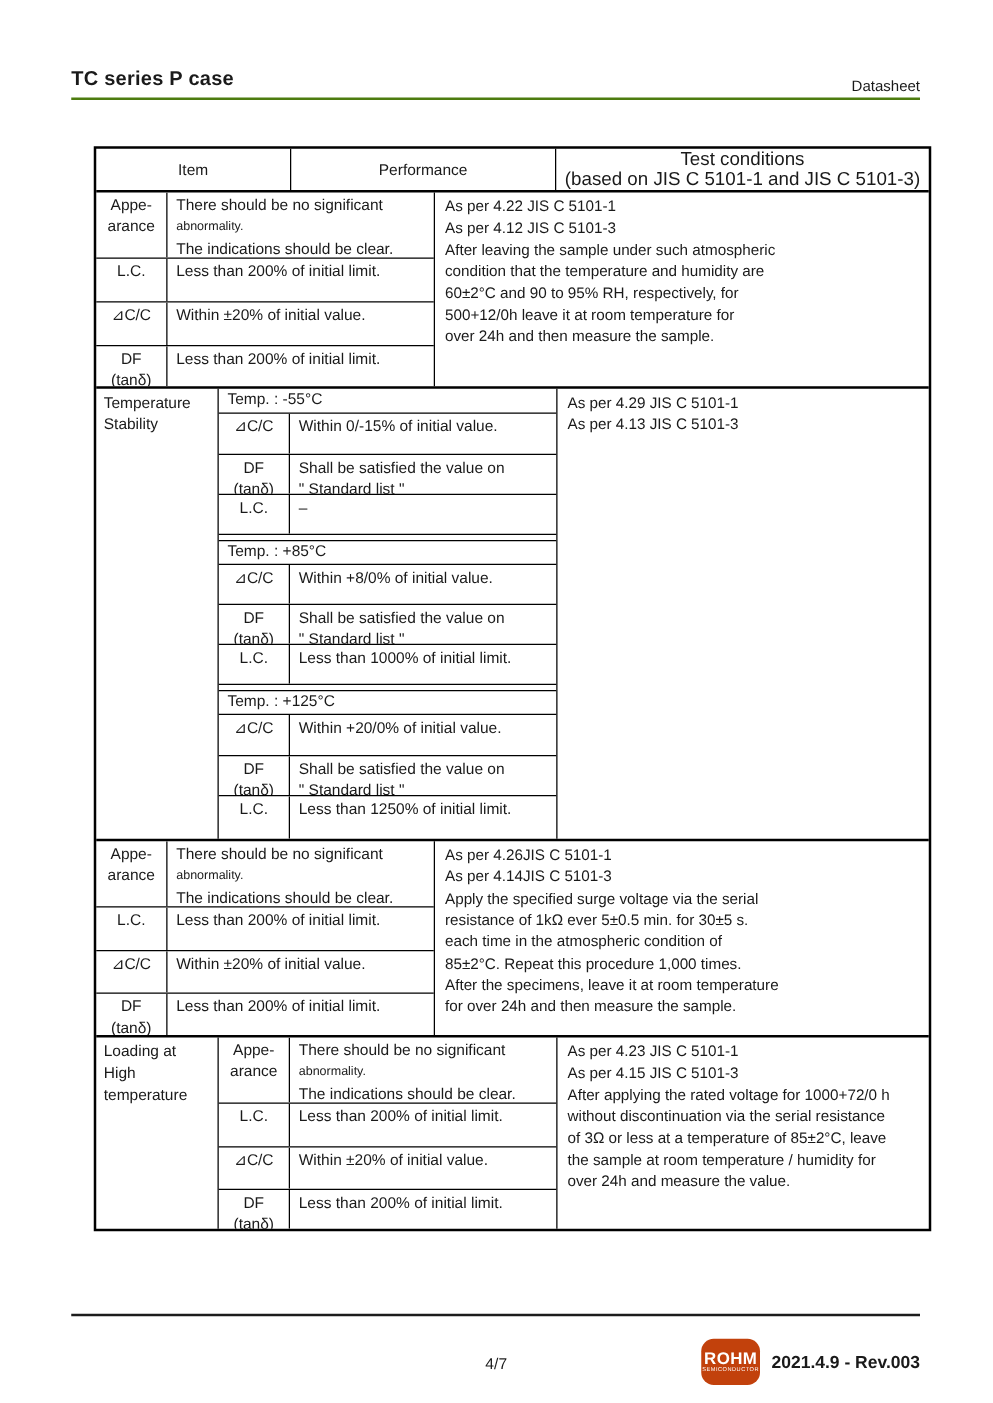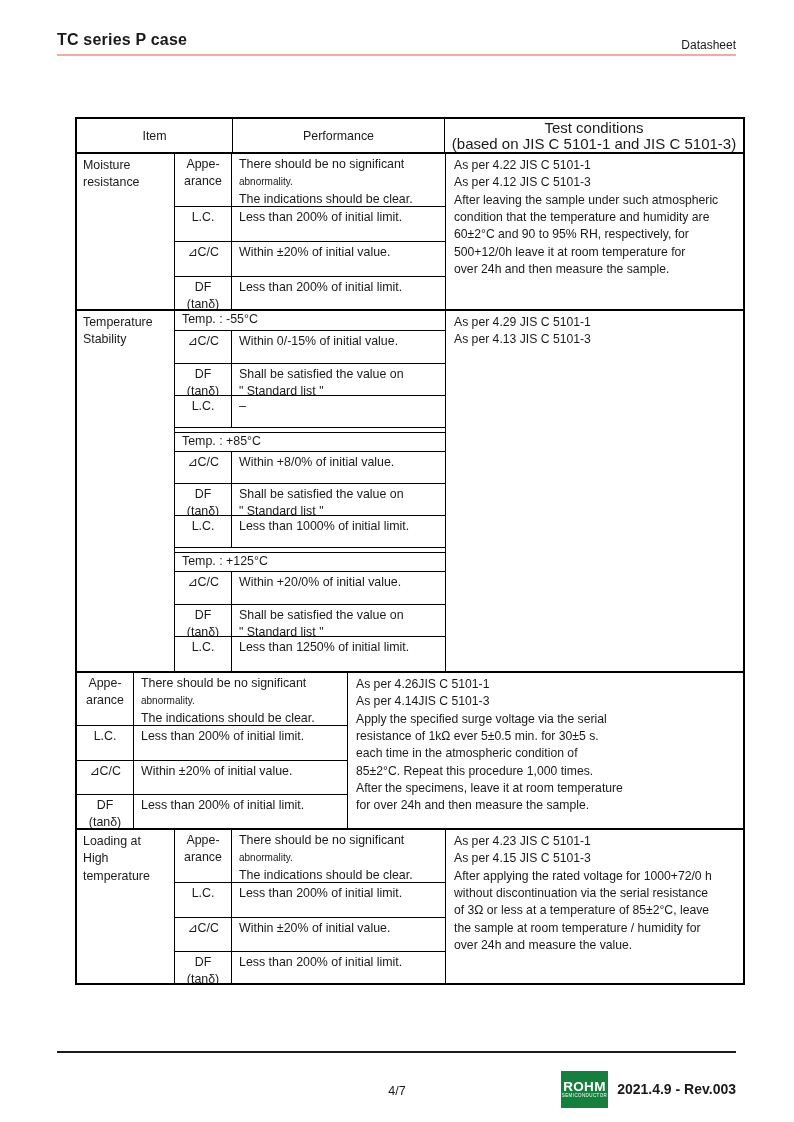--- a/index.html
+++ b/index.html
@@ -5,22 +5,22 @@
   * { margin:0; padding:0; box-sizing:border-box; }
   html,body { background:#ffffff; }
   body {
     width:794px; height:1122px; position:relative;
     font-family:"Liberation Sans","DejaVu Sans",sans-serif;
     color:#1a1a1a;
   }
   .pre { white-space:pre; }
 
   
-  .doc-header { position:absolute; left:57px; right:58px; top:24px; height:32px;
-    border-bottom:2px solid #fca5a5; }
+  .doc-header { position:absolute; left:57px; right:58px; top:48px; height:32px;
+    border-bottom:2px solid #4d7c0f; }
   .doc-title { position:absolute; left:0; bottom:5px; font-size:16px; font-weight:bold; letter-spacing:0.2px; }
   .doc-type  { position:absolute; right:0; bottom:2px; font-size:12px; }
 
   
   .spec-table { position:absolute; left:75px; top:97px; width:670px;
     border:2px solid #000; font-size:12.4px;margin-top:20px; }
   .t-head { display:flex; height:33px; }
   .th { display:flex; align-items:center; justify-content:center; text-align:center; }
   .th-item { width:156px; border-right:1px solid #000; }
   .th-perf { width:212px; border-right:1px solid #000; }
@@ -70,22 +70,20 @@
 <div class="spec-table">
 
   <div class="t-head">
     <div class="th th-item">Item</div>
     <div class="th th-perf">Performance</div>
     <div class="th th-test">Test conditions
 (based on JIS C 5101-1 and JIS C 5101-3)</div>
   </div>
 
   <div class="sec">
-    <div class="c-item pre">Moisture
-resistance</div>
     <div class="c-mid">
       <div class="srow" style="height:53px">
         <div class="slabel pre">Appe-
 arance</div>
         <div class="sperf">
           <div>There should be no significant</div>
           <div class="big">abnormality.</div>
           <div>The indications should be clear.</div>
         </div>
       </div>
@@ -253,17 +251,17 @@
   </div>
 
 </div>
 
 <div class="footer-rule"></div>
 <div class="footer-left">
   <div>www.rohm.com</div>
   <div>© 2021 ROHM Co.,Ltd.All rights reserved.</div>
 </div>
 <div class="footer-page">4/7</div>
-<div class="rohm-logo" style="background: #15803d;">
+<div class="rohm-logo" style="background: #c2410c; border-radius: 10px;">
   <div class="logo-main">ROHM</div>
   <div class="logo-sub">SEMICONDUCTOR</div>
 </div>
 <div class="footer-rev">2021.4.9 - Rev.003</div>
 
 </body></html>

